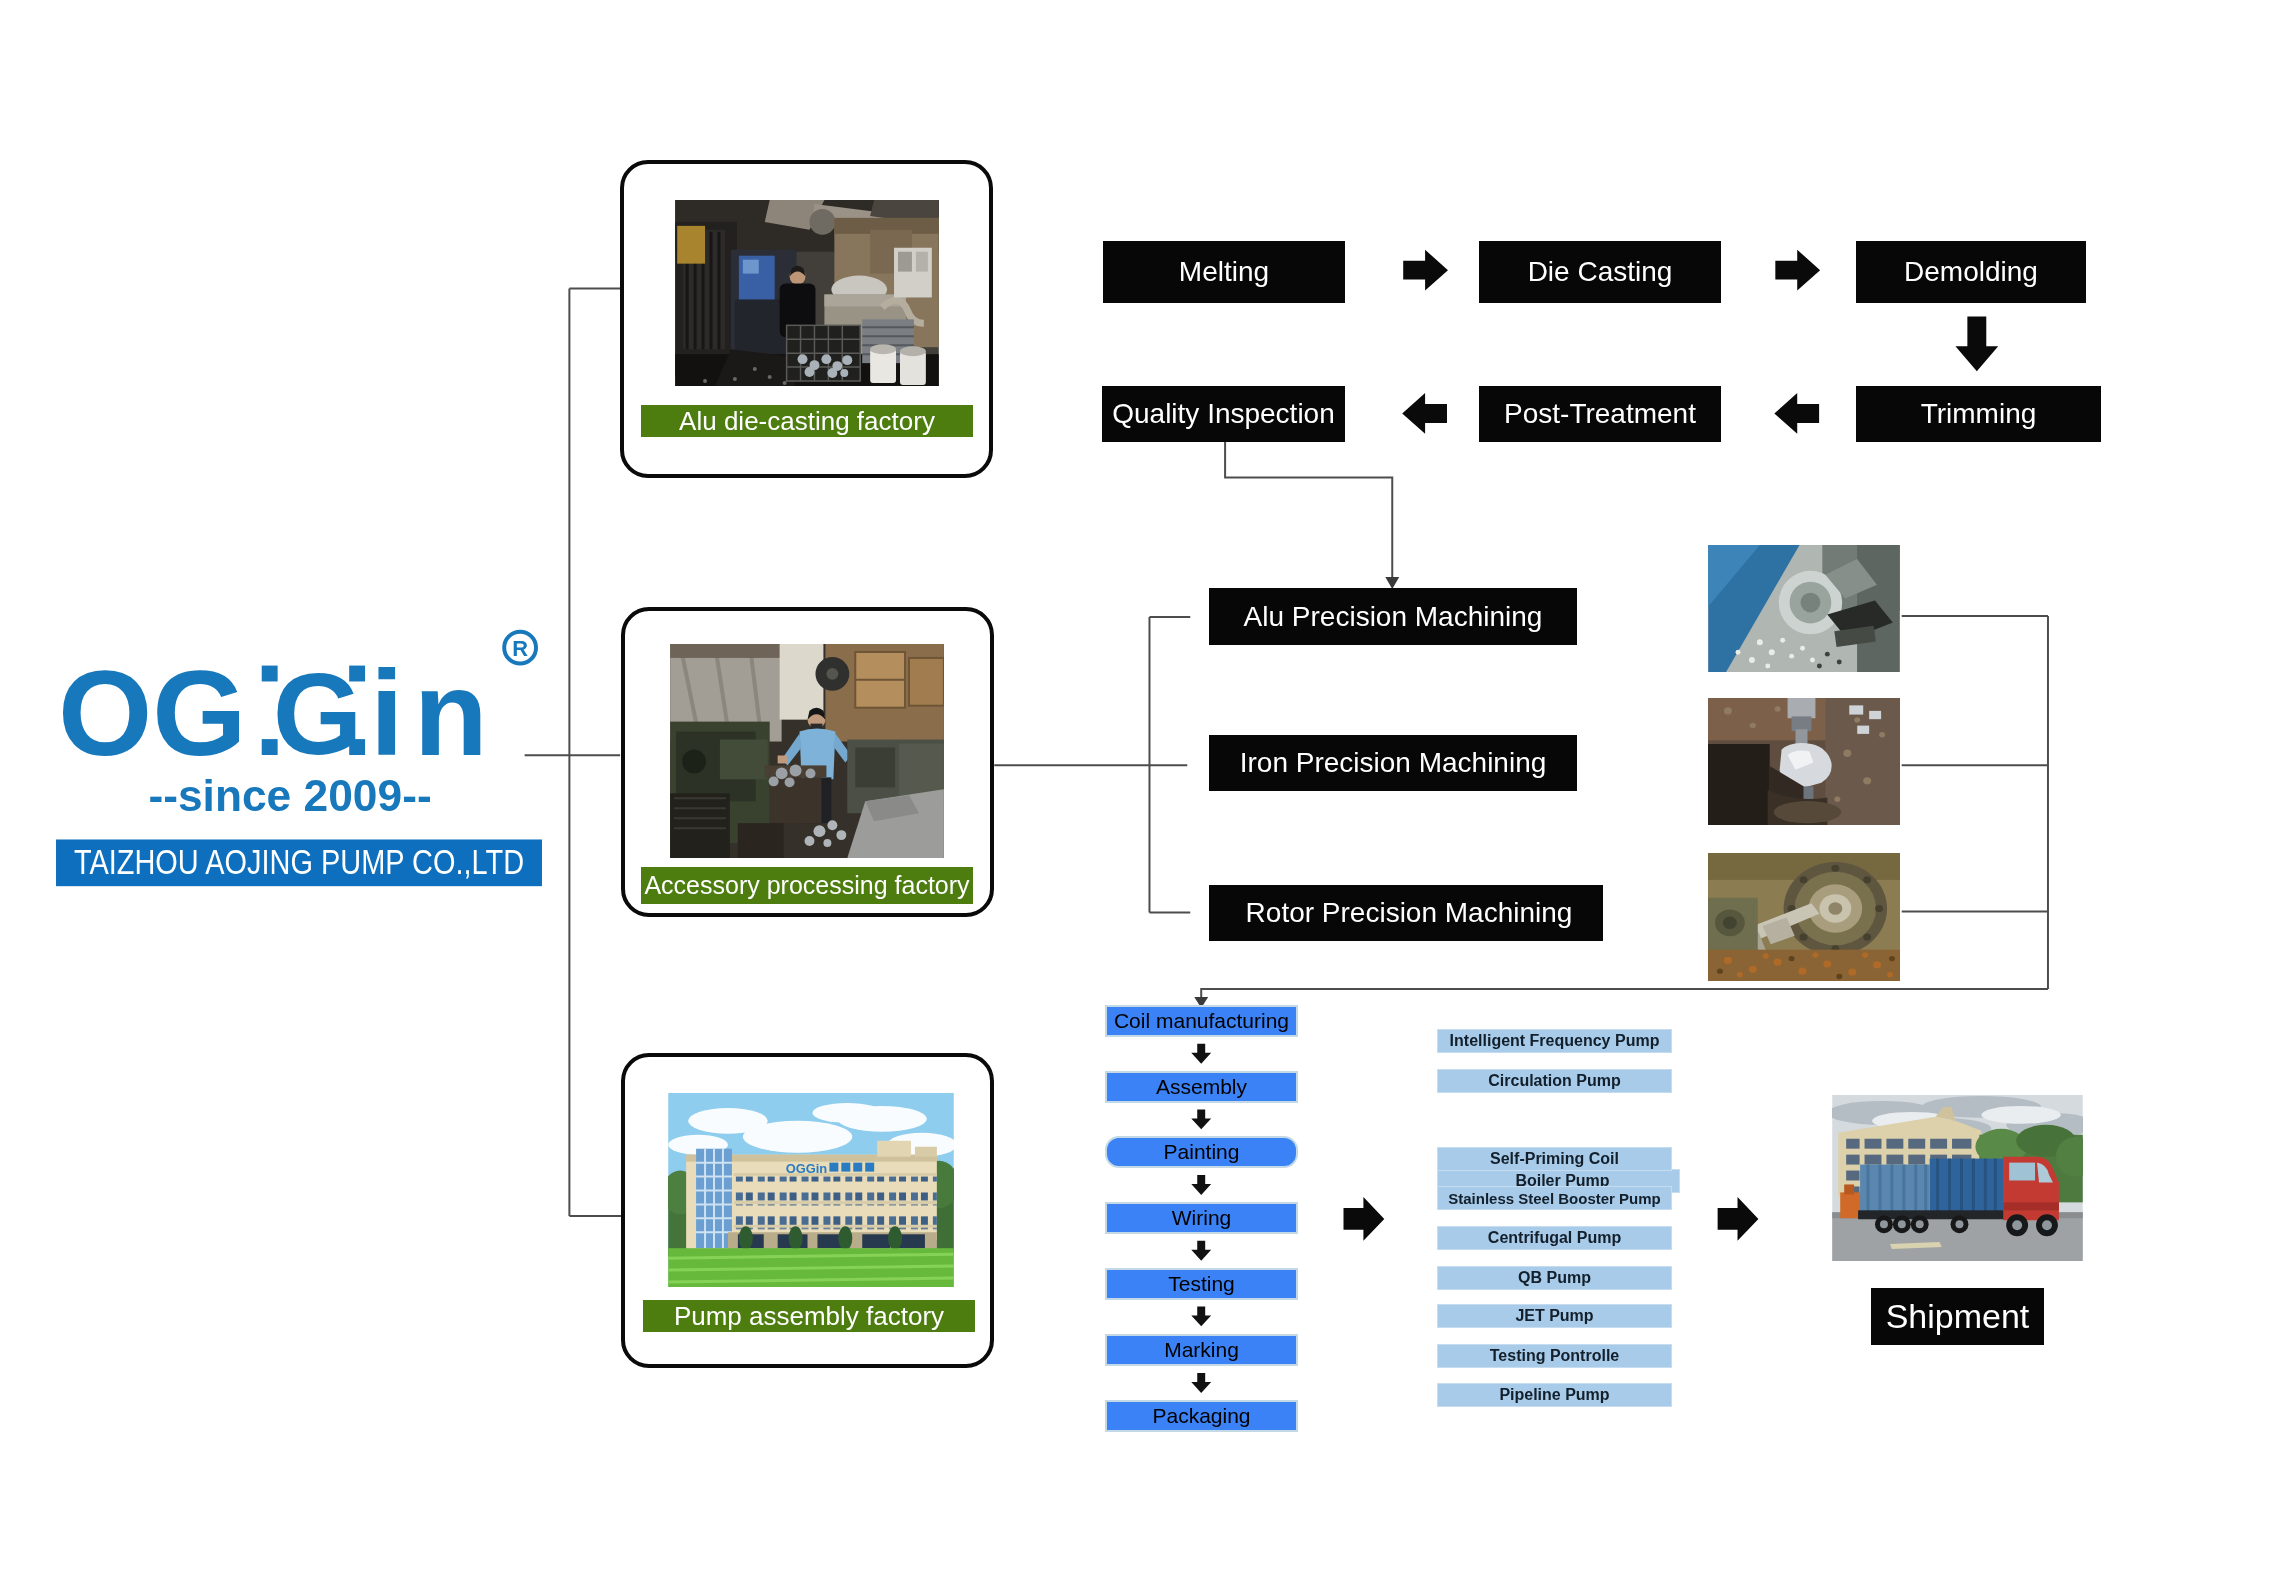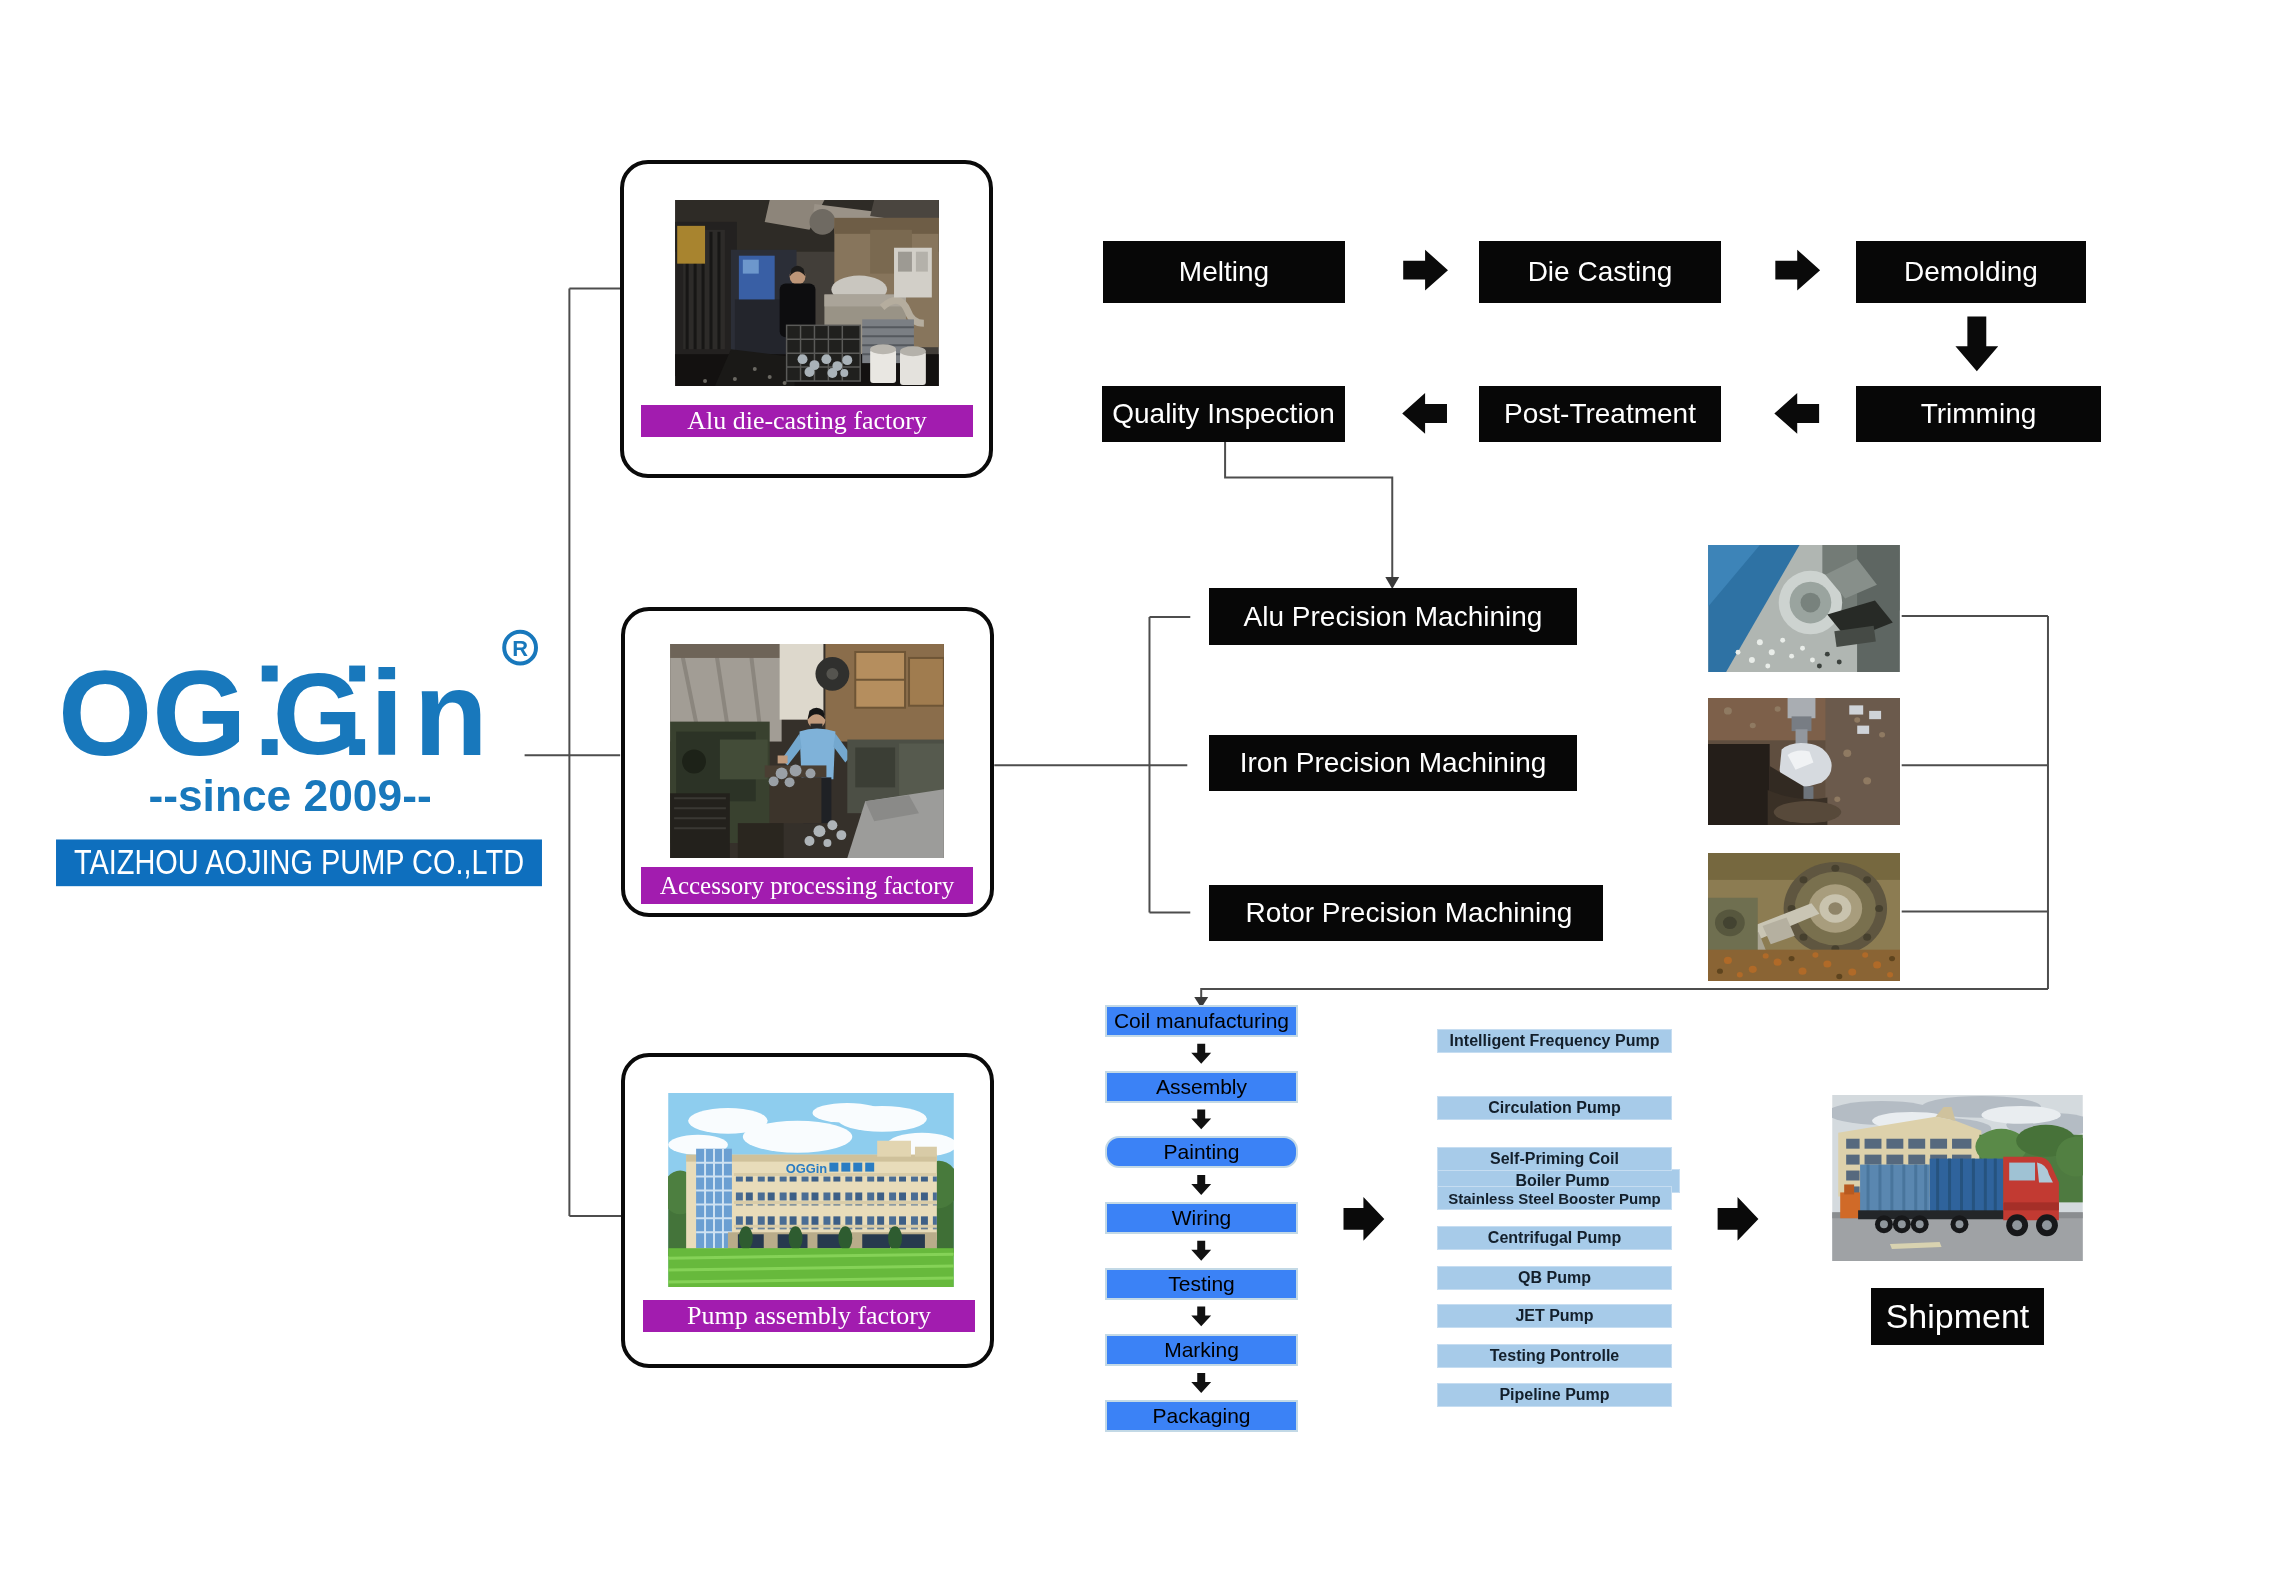--- a/index.html
+++ b/index.html
@@ -2,22 +2,22 @@
 <html><head>
 <meta charset="utf-8">
 <style>
   html,body{margin:0;padding:0;}
   body{width:2289px;height:1595px;position:relative;background:#ffffff;
        font-family:"Liberation Sans", sans-serif;overflow:hidden;}
   .abs{position:absolute;}
   .bb{position:absolute;background:#070707;color:#ffffff;display:flex;
       align-items:center;justify-content:center;white-space:nowrap;}
   .fbox{position:absolute;border:4px solid #0a0a0a;border-radius:28px;background:#fff;}
-  .cap{position:absolute;background:#a21caf;color:#ffffff;display:flex;
-       align-items:center;justify-content:center;white-space:nowrap;font-family:Liberation Serif, serif;}
+  .cap{position:absolute;background:#4d7c0f;color:#ffffff;display:flex;
+       align-items:center;justify-content:center;white-space:nowrap;}
   .pr{position:absolute;left:1105px;width:189px;height:28px;background:#3b82f6;
       border:2px solid #c3d9e6;color:#000;display:flex;align-items:center;
       justify-content:center;font-size:21px;white-space:nowrap;}
   .pu{position:absolute;left:1437px;width:233px;height:22px;background:#a7cbe9;border:1px solid #c6ddf1;
       color:#131f2b;display:flex;align-items:center;justify-content:center;
       font-size:16px;font-weight:bold;white-space:nowrap;text-align:right;}
 </style>
 </head>
 <body>
 <svg id="lines" class="abs" style="left:0;top:0" width="2289" height="1595" viewBox="0 0 2300 1603">
@@ -99,21 +99,21 @@
 
 <div class="pr" style="top:1005px;">Coil manufacturing</div>
 <div class="pr" style="top:1071px;">Assembly</div>
 <div class="pr" style="top:1136px;border-radius:14px;">Painting</div>
 <div class="pr" style="top:1202px;">Wiring</div>
 <div class="pr" style="top:1268px;">Testing</div>
 <div class="pr" style="top:1334px;">Marking</div>
 <div class="pr" style="top:1400px;">Packaging</div>
 
 <div class="pu" style="top:1029px;">Intelligent Frequency Pump</div>
-<div class="pu" style="top:1069px;margin-top:27px;">Circulation Pump</div>
+<div class="pu" style="top:1069px;">Circulation Pump</div>
 <div class="pu" style="top:1169px;padding-left:8px;">Boiler Pump</div>
 <div class="pu" style="top:1147px;">Self-Priming Coil</div>
 <div class="pu" style="top:1186px;font-size:15px;">Stainless Steel Booster Pump</div>
 <div class="pu" style="top:1226px;">Centrifugal Pump</div>
 <div class="pu" style="top:1266px;">QB Pump</div>
 <div class="pu" style="top:1304px;">JET Pump</div>
 <div class="pu" style="top:1344px;">Testing Pontrolle</div>
 <div class="pu" style="top:1383px;">Pipeline Pump</div>
 
 <svg class="abs" style="left:675px;top:200px" width="264" height="186" viewBox="0 0 265 187">

